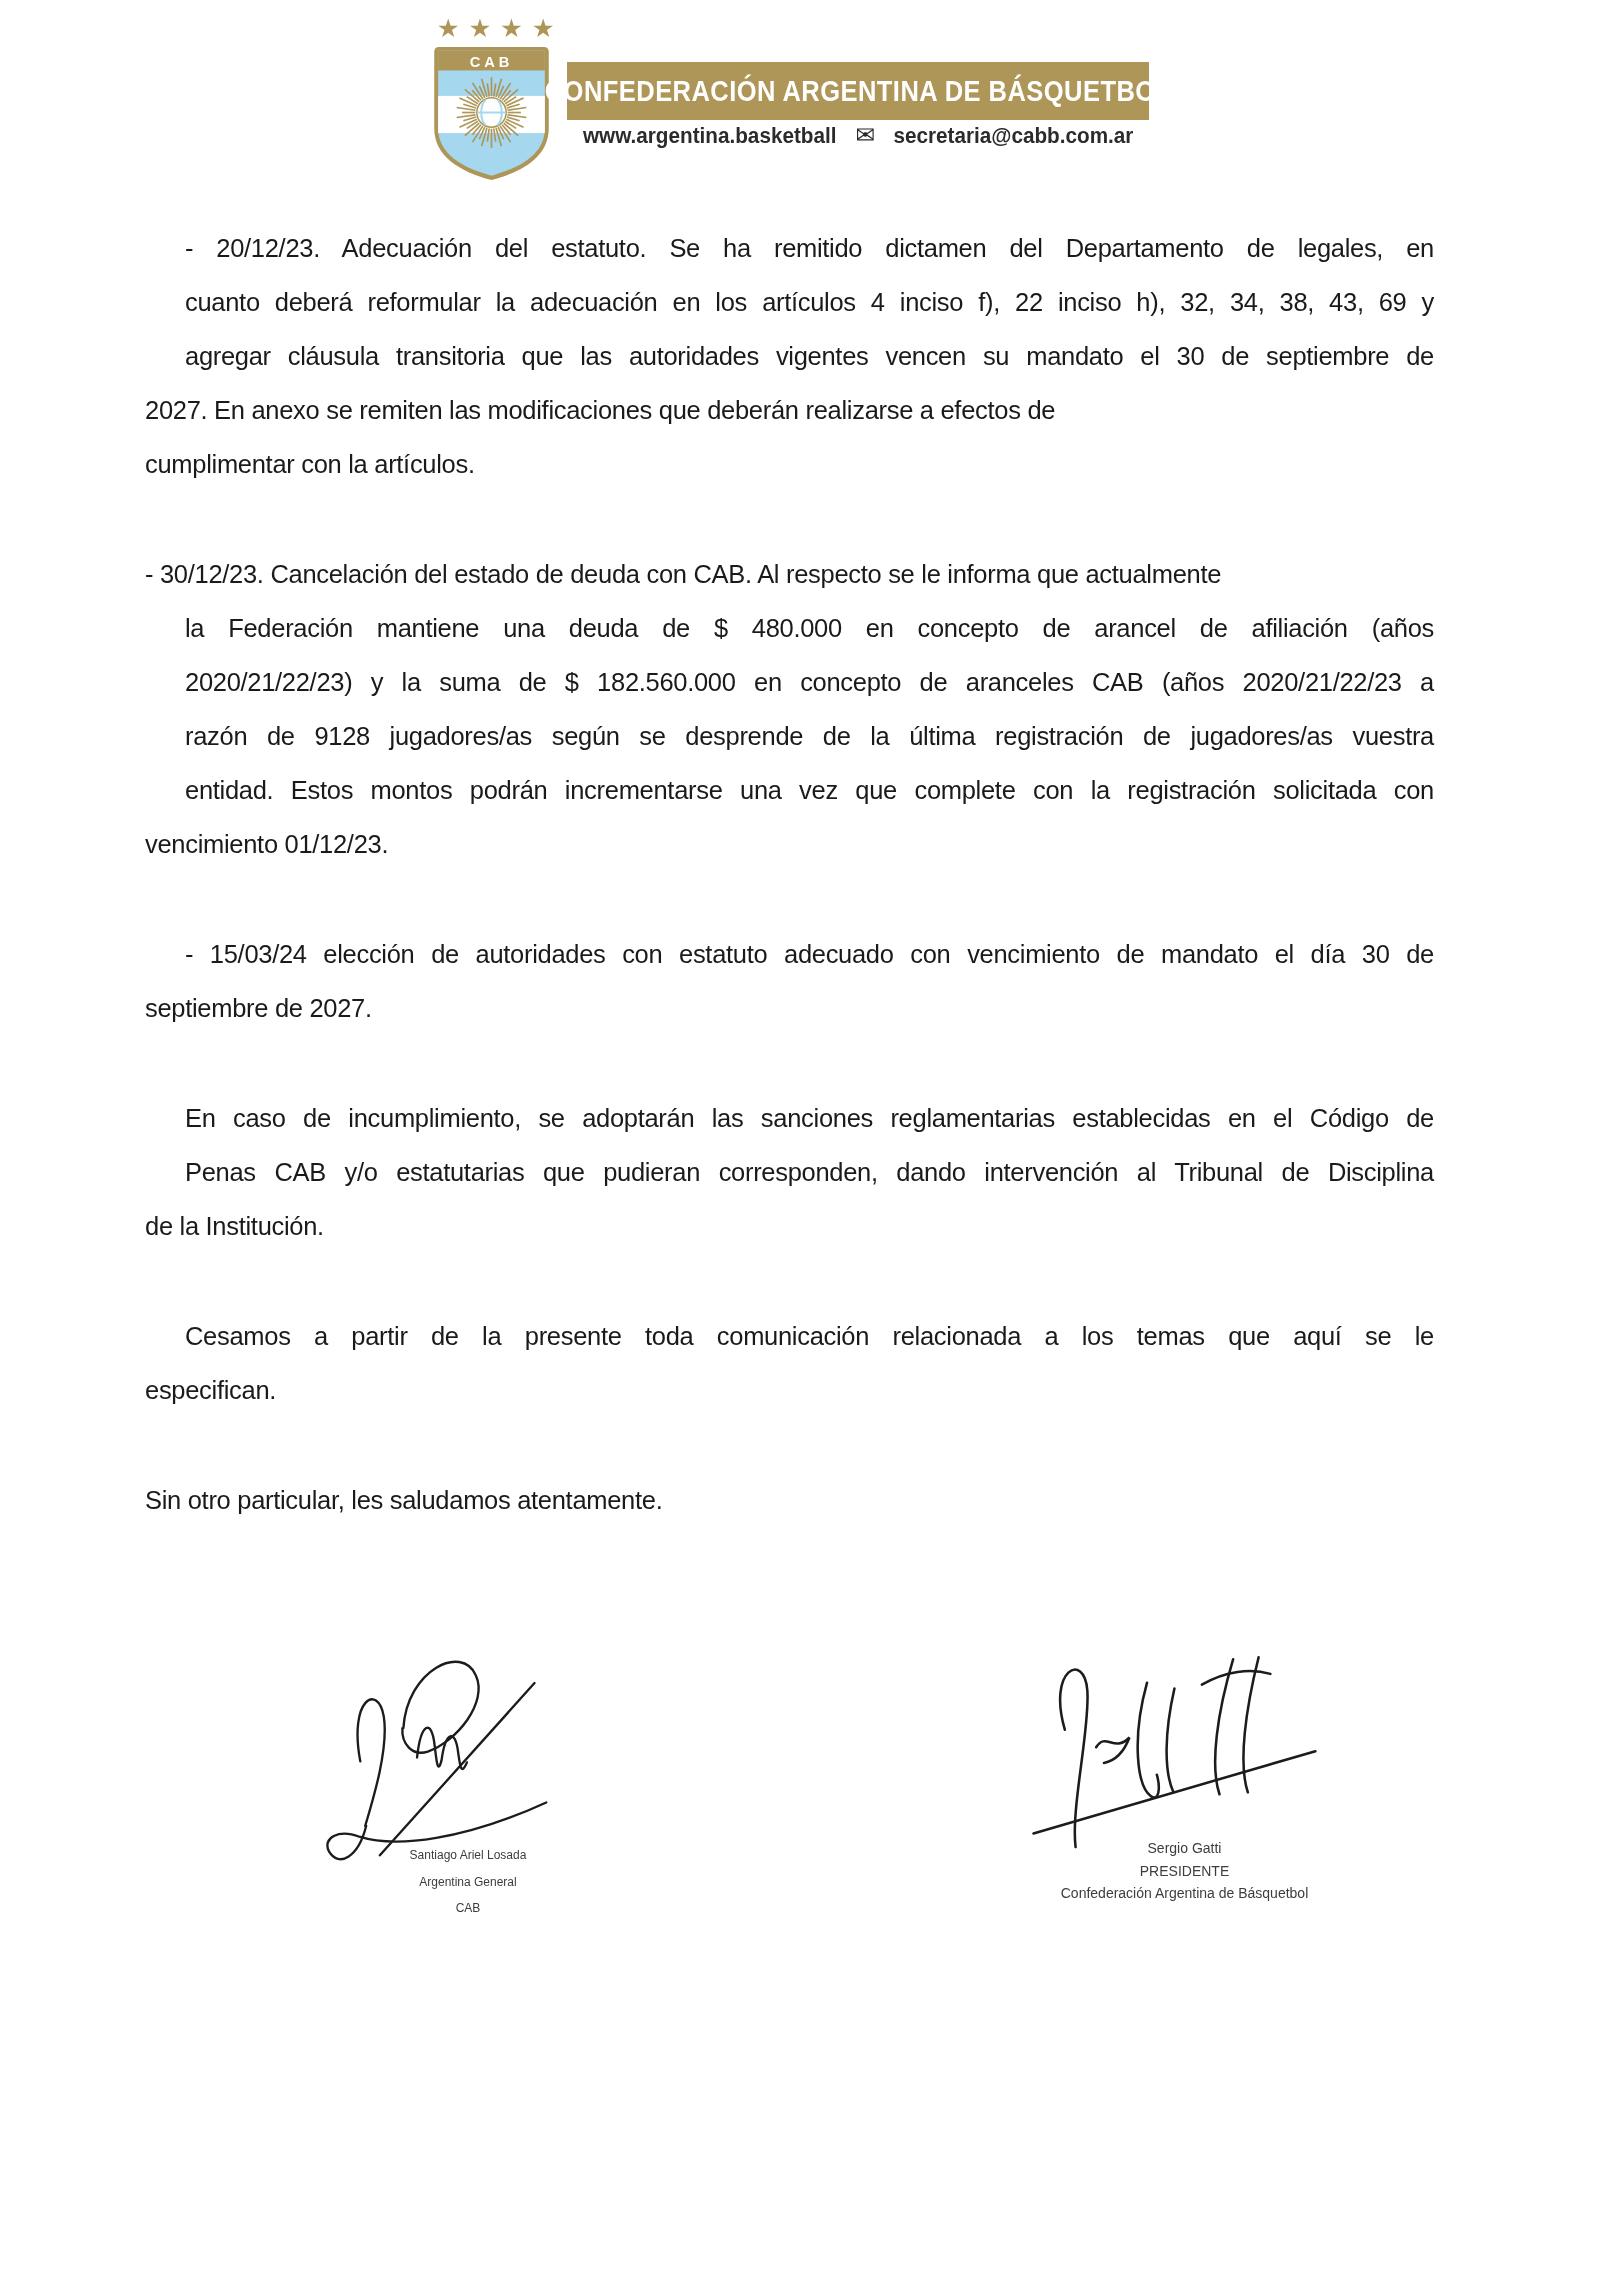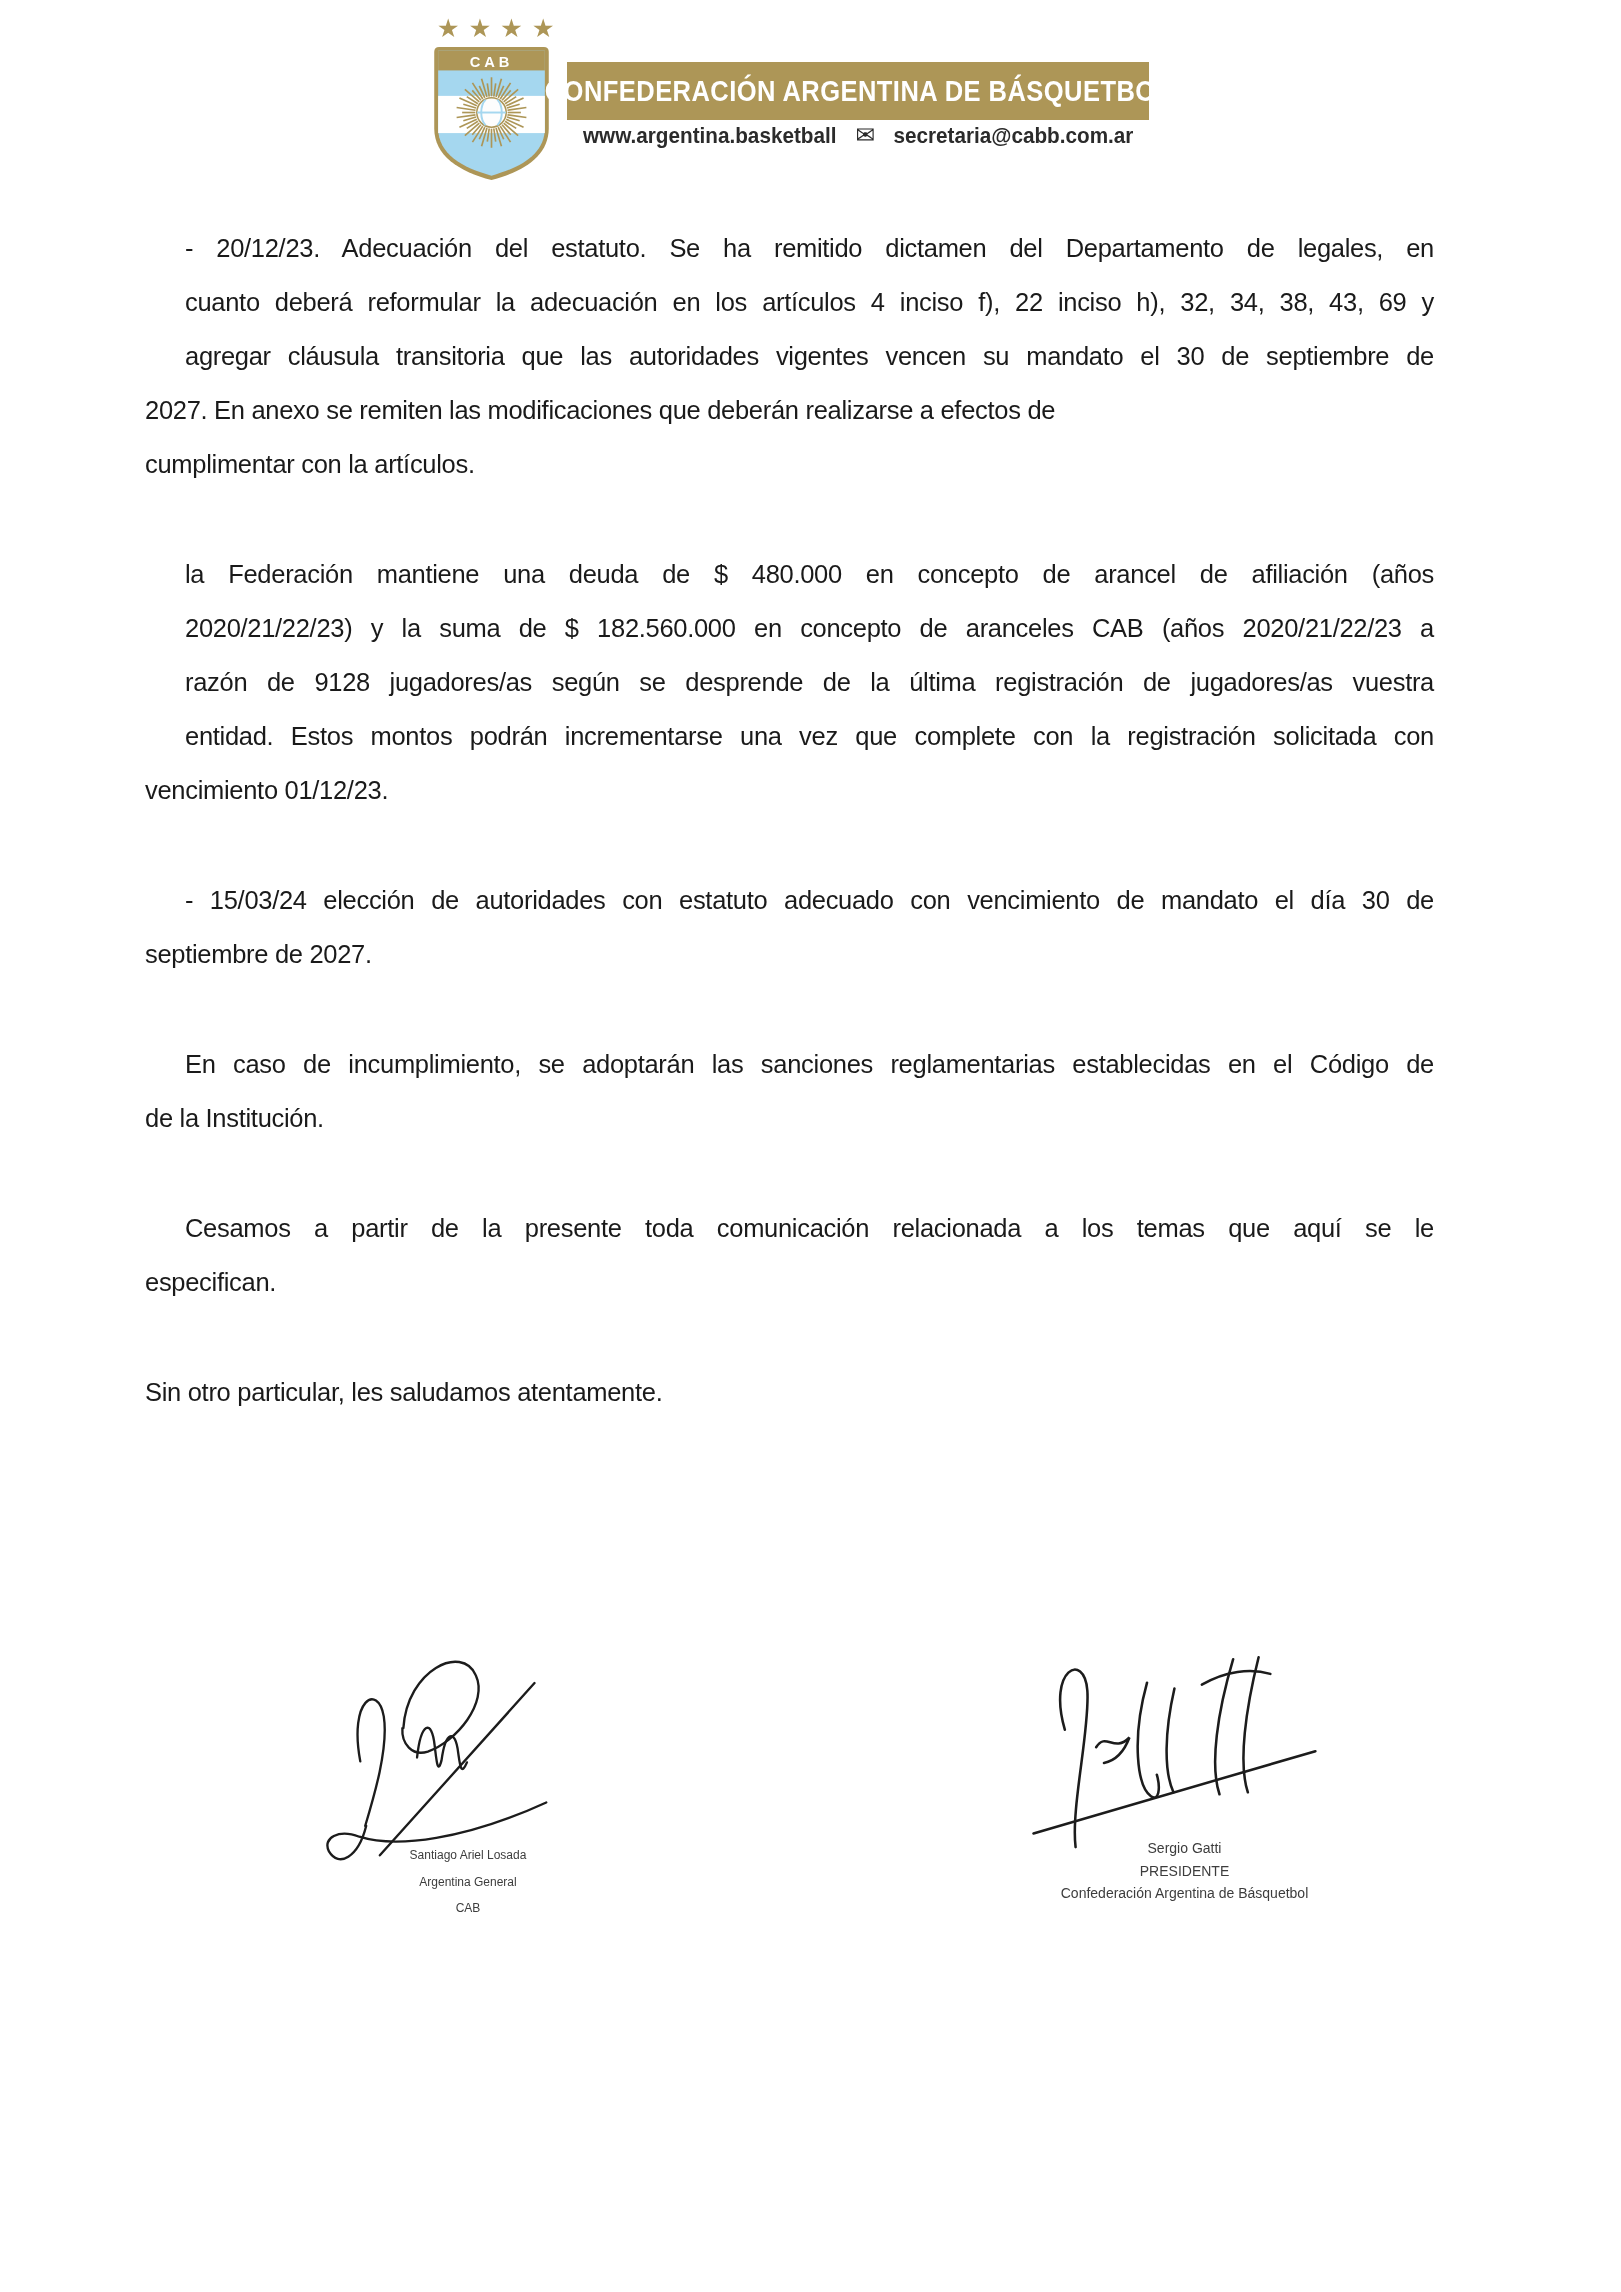--- a/index.html
+++ b/index.html
@@ -135,32 +135,34 @@
 
   <div class="letter-body" id="letter-body">
       <div class="para">
         <div class="line full">- 20/12/23. Adecuación del estatuto. Se ha remitido dictamen del Departamento de legales, en</div>
         <div class="line full">cuanto deberá reformular la adecuación en los artículos 4 inciso f), 22 inciso h), 32, 34, 38, 43, 69 y</div>
         <div class="line full">agregar cláusula transitoria que las autoridades vigentes vencen su mandato el 30 de septiembre de</div>
         <div class="line">2027. En anexo se remiten las modificaciones que deberán realizarse a efectos de</div>
         <div class="line">cumplimentar con la artículos.</div>
       </div>
       <div class="para">
+        <div class="line">- 30/12/23. Cancelación del estado de deuda con CAB. Al respecto se le informa que actualmente</div>
         <div class="line full">la Federación mantiene una deuda de $ 480.000 en concepto de arancel de afiliación (años</div>
         <div class="line full">2020/21/22/23) y la suma de $ 182.560.000 en concepto de aranceles CAB (años 2020/21/22/23 a</div>
         <div class="line full">razón de 9128 jugadores/as según se desprende de la última registración de jugadores/as vuestra</div>
         <div class="line full">entidad. Estos montos podrán incrementarse una vez que complete con la registración solicitada con</div>
         <div class="line">vencimiento 01/12/23.</div>
       </div>
       <div class="para">
         <div class="line full">- 15/03/24 elección de autoridades con estatuto adecuado con vencimiento de mandato el día 30 de</div>
         <div class="line">septiembre de 2027.</div>
       </div>
       <div class="para">
         <div class="line full">En caso de incumplimiento, se adoptarán las sanciones reglamentarias establecidas en el Código de</div>
+        <div class="line full">Penas CAB y/o estatutarias que pudieran corresponden, dando intervención al Tribunal de Disciplina</div>
         <div class="line">de la Institución.</div>
       </div>
       <div class="para">
         <div class="line full">Cesamos a partir de la presente toda comunicación relacionada a los temas que aquí se le</div>
         <div class="line">especifican.</div>
       </div>
       <div class="para">
         <div class="line">Sin otro particular, les saludamos atentamente.</div>
       </div>
     </div>

